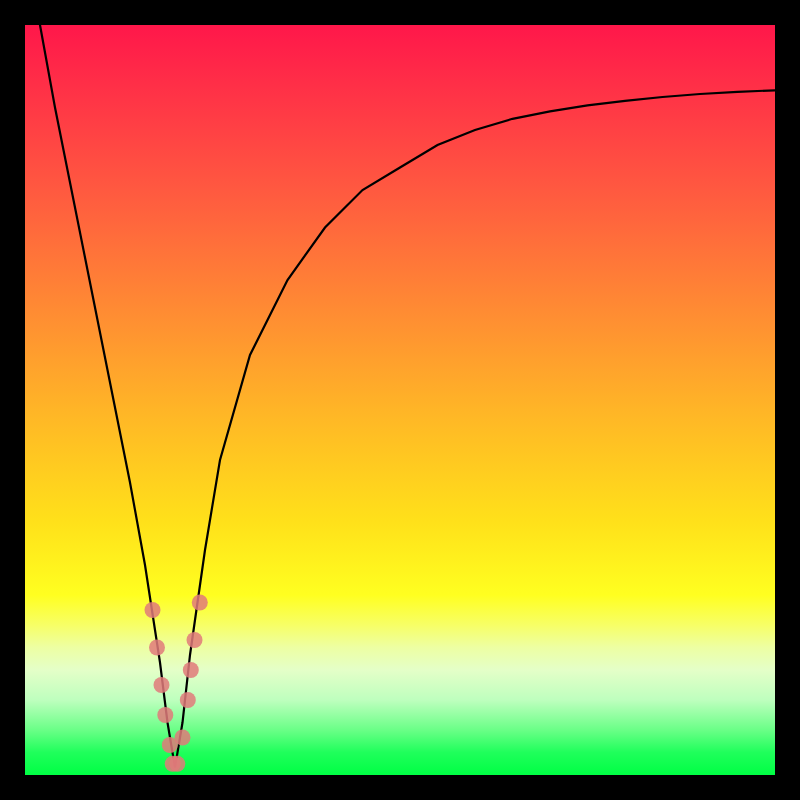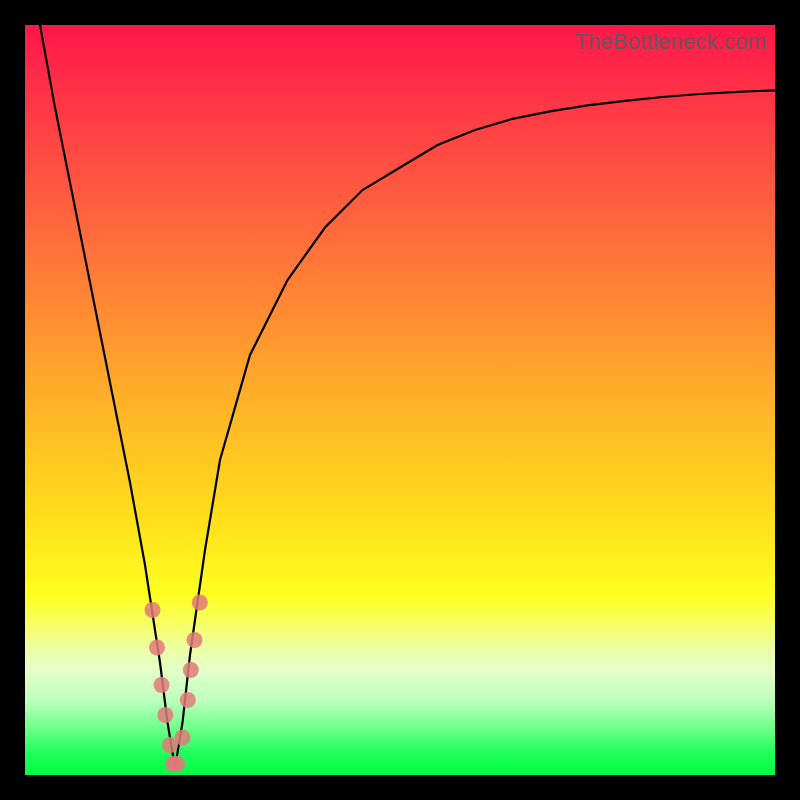--- a/index.html
+++ b/index.html
@@ -80,15 +80,14 @@
           <circle cx="147.7" cy="738.8" r="8" fill="#e07a7a" fill-opacity="0.85"></circle>
           <circle cx="152.3" cy="738.8" r="8" fill="#e07a7a" fill-opacity="0.85"></circle>
           <circle cx="157.5" cy="712.5" r="8" fill="#e07a7a" fill-opacity="0.85"></circle>
           <circle cx="162.8" cy="675.0" r="8" fill="#e07a7a" fill-opacity="0.85"></circle>
           <circle cx="165.8" cy="645.0" r="8" fill="#e07a7a" fill-opacity="0.85"></circle>
           <circle cx="169.5" cy="615.0" r="8" fill="#e07a7a" fill-opacity="0.85"></circle>
           <circle cx="174.8" cy="577.5" r="8" fill="#e07a7a" fill-opacity="0.85"></circle>
         </g>
     </svg>
 
-    <div class="watermark">TheBottleneck.com</div>
   </div>
 </div>
 
 </body></html>

